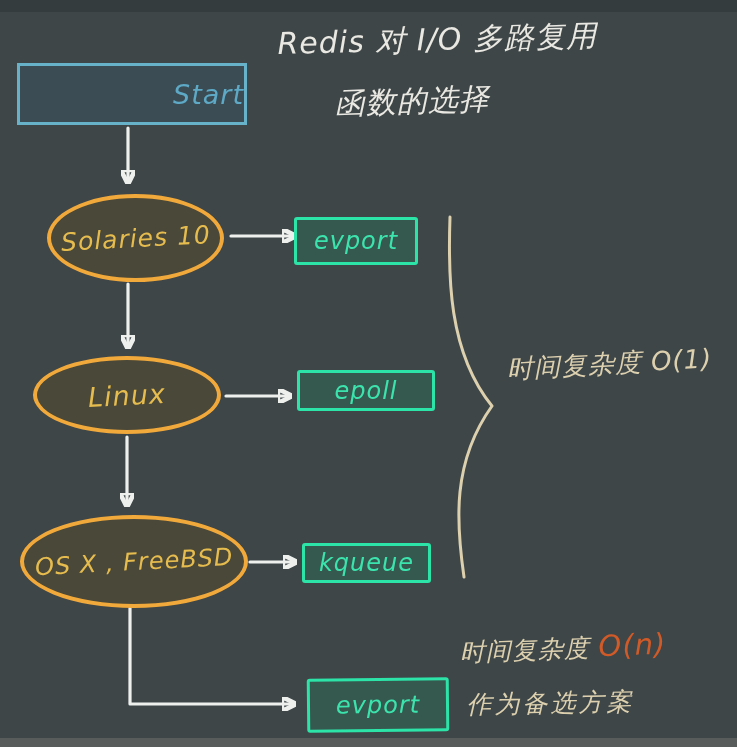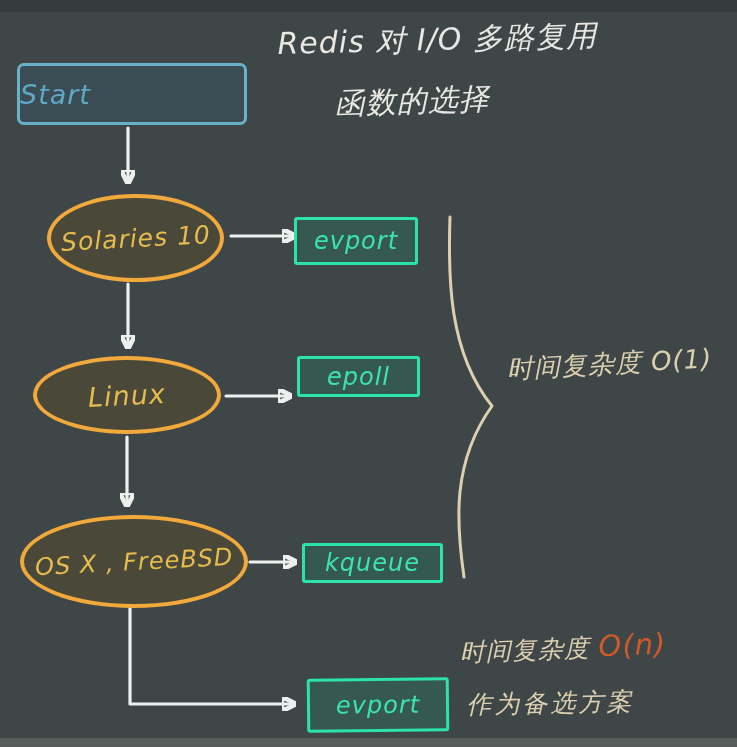--- a/index.html
+++ b/index.html
@@ -30,43 +30,43 @@
     position:absolute;left:277px;top:24px;color:var(--title-white);
     font-size:30px;transform:rotate(-1.5deg);transform-origin:left top;white-space:nowrap;
   }
   .title-line2{
     position:absolute;left:334px;top:84px;color:var(--title-white);
     font-size:30px;transform:rotate(-2deg);transform-origin:left top;white-space:nowrap;
   }
   
   .start-box{
     position:absolute;left:17px;top:63px;width:230px;height:62px;
-    border:3px solid var(--start-border-blue);border-radius:7px;
+    border:3px solid var(--start-border-blue);border-radius:0;
     background:var(--start-fill);color:var(--start-text-blue);
-    display:flex;align-items:center;justify-content:flex-start;font-size:27px;
+    display:flex;align-items:center;justify-content:flex-end;font-size:27px;
   }
   
   .ellipse{
     position:absolute;border:4px solid var(--node-orange);border-radius:50%;
     background:var(--node-fill-olive);color:var(--node-text-amber);
     display:flex;align-items:center;justify-content:center;white-space:nowrap;
   }
   .ellipse .lbl{transform:rotate(-3deg);}
   .el-solaries{left:47px;top:194px;width:177px;height:88px;font-size:25px;}
   .el-linux{left:33px;top:356px;width:188px;height:78px;font-size:27px;}
   .el-osx{left:20px;top:515px;width:228px;height:93px;font-size:24px;}
   
   .gbox{
     position:absolute;border:3px solid var(--box-green);border-radius:3px;
     background:var(--box-fill-teal);color:var(--box-text-green);
     display:flex;align-items:center;justify-content:center;font-size:24px;white-space:nowrap;
   }
   .b-evport{left:294px;top:217px;width:124px;height:48px;}
-  .b-epoll{left:297px;top:356px;width:123px;height:41px;}
-  .b-kqueue{left:302px;top:543px;width:141px;height:40px;align-items:center;}
+  .b-epoll{left:297px;top:370px;width:138px;height:41px;}
+  .b-kqueue{left:302px;top:543px;width:129px;height:40px;align-items:center;}
   .b-select{left:307px;top:678px;width:142px;height:54px;transform:rotate(-.6deg);}
   
   .brace-label{
     position:absolute;left:506px;top:352px;color:var(--ink-cream);
     font-size:26px;transform:rotate(-3deg);transform-origin:left top;white-space:nowrap;
   }
   .note-line1{
     position:absolute;left:459px;top:634px;color:var(--ink-cream);
     font-size:25px;transform:rotate(-2deg);transform-origin:left top;white-space:nowrap;
   }

